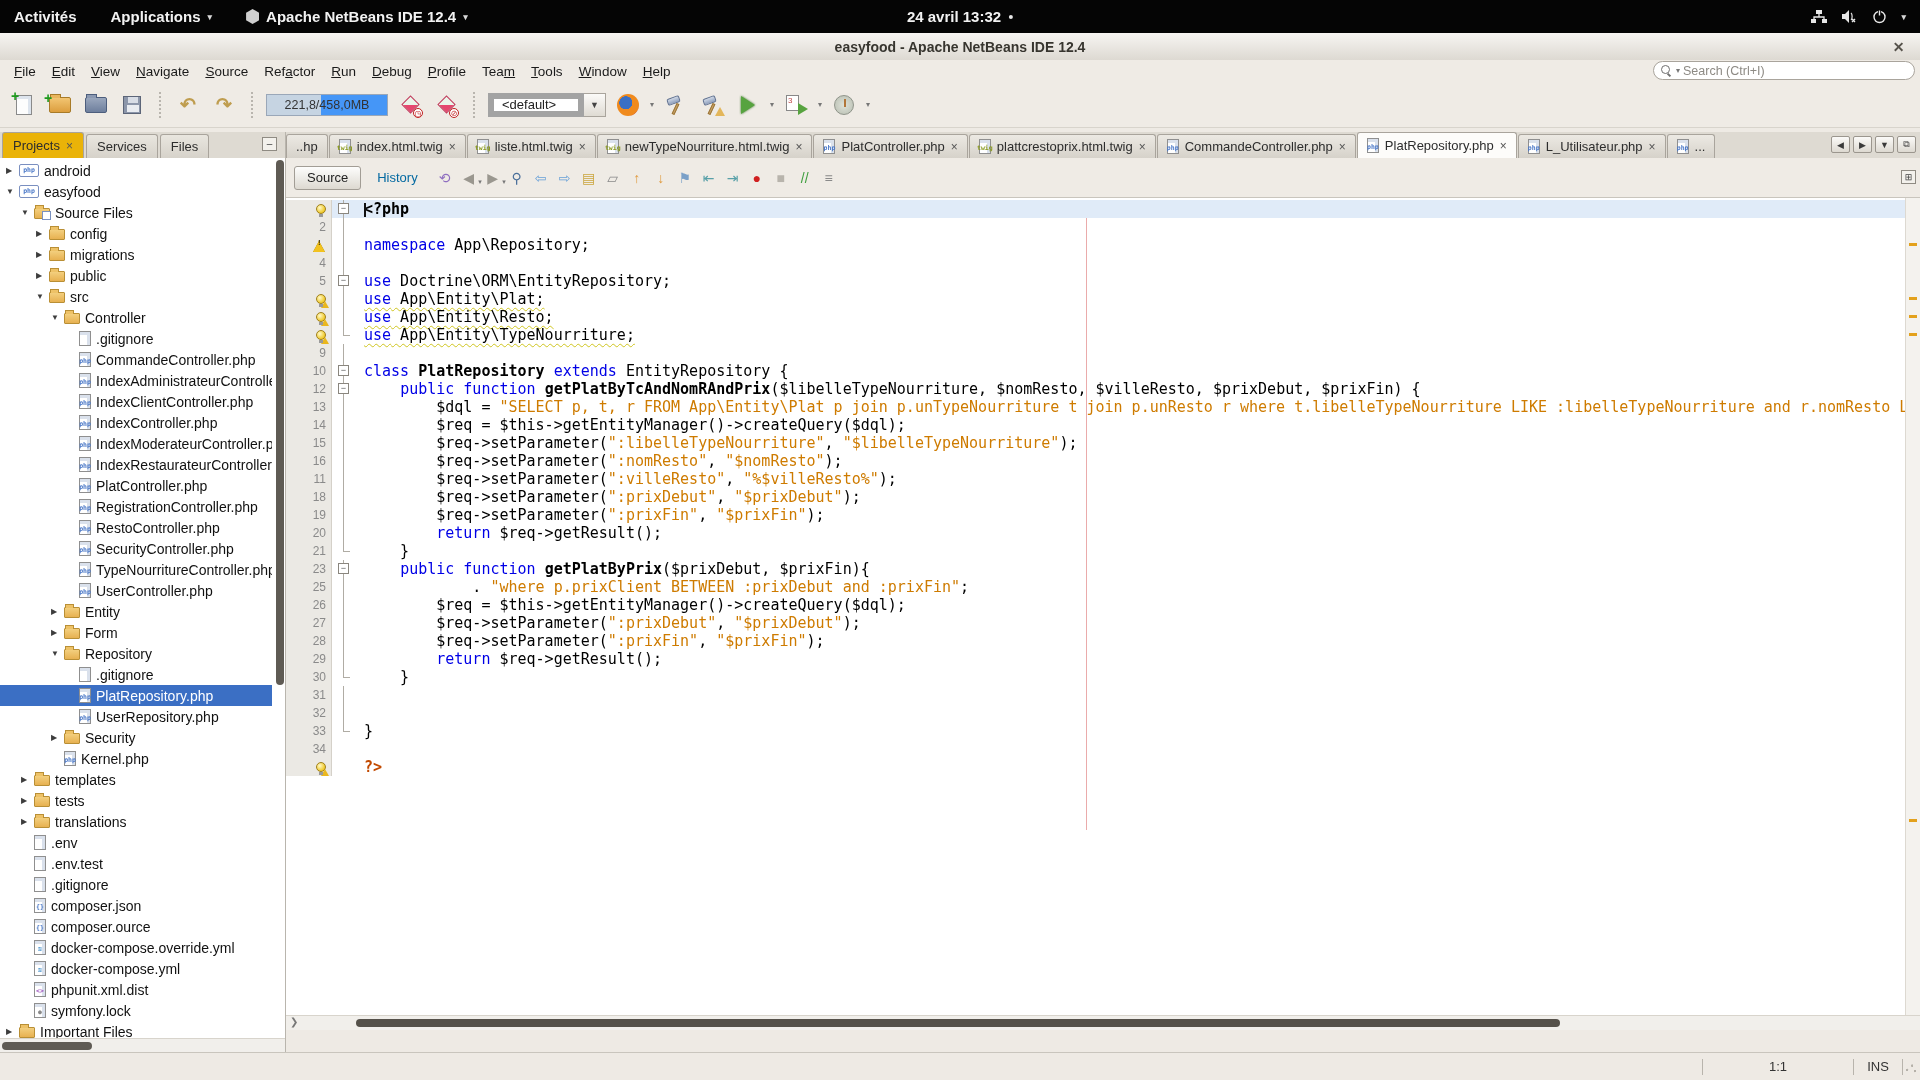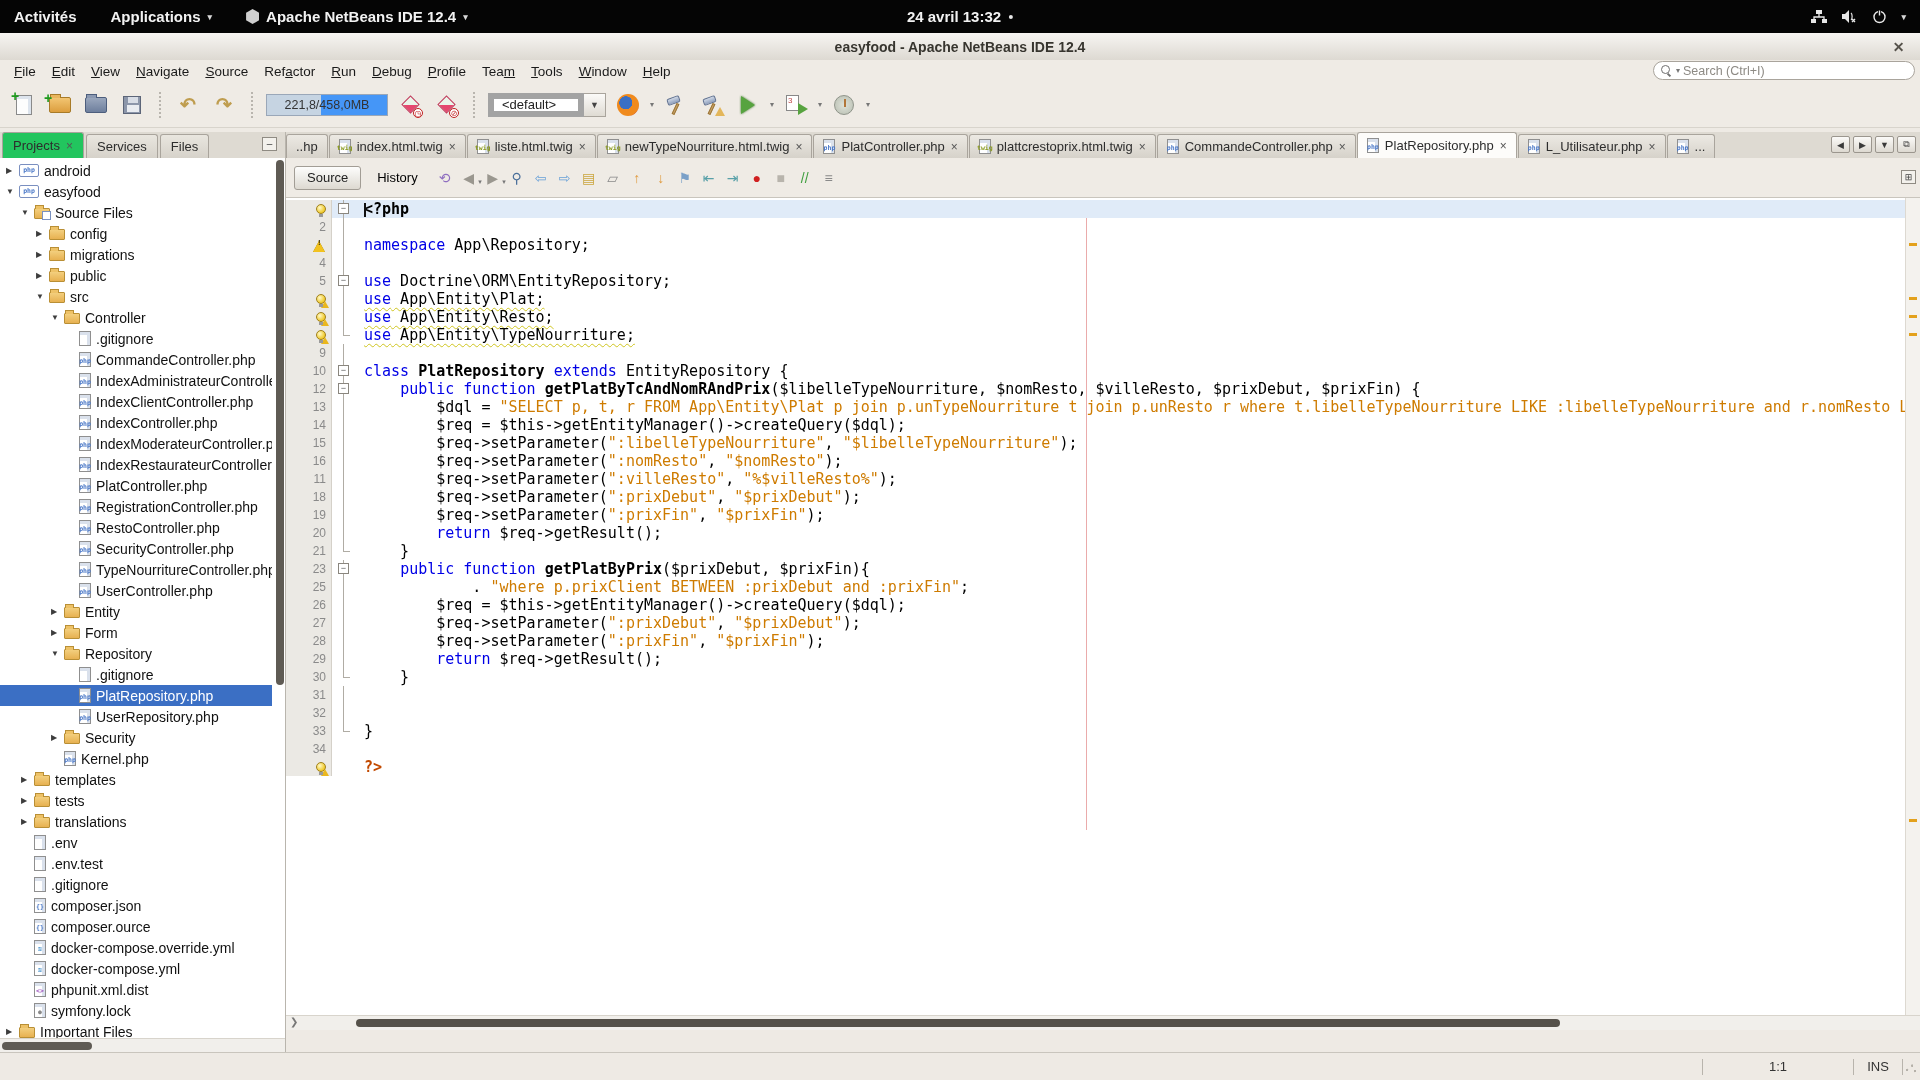--- a/index.html
+++ b/index.html
@@ -75,21 +75,21 @@
   .dbg .tri { position:absolute; right:0; bottom:2px; width:0; height:0; border-top:6px solid transparent; border-bottom:6px solid transparent; border-left:10px solid #57a33f; }
   .clockp { width:20px; height:20px; border-radius:50%; background:radial-gradient(#dfe3da,#b7bdb0); border:1px solid #8f948a; position:relative; }
   .clockp::before { content:""; position:absolute; left:9px; top:3px; width:2px; height:8px; background:#b2763a; }
 
   
   .main { position:absolute; top:128px; left:0; width:1920px; height:924px; display:flex; padding-top:4px; background:#eeeae4; }
   .left-panel { width:286px; display:flex; flex-direction:column; border-right:1px solid #b9b5ad; }
   .panel-tabs { height:26px; display:flex; align-items:flex-end; background:#dedad2; padding-left:2px; position:relative; }
   .ptab { height:24px; display:flex; align-items:center; gap:6px; padding:0 10px; font-size:13px; color:#2d2d2d;
     background:linear-gradient(#e9e6df,#d6d2ca); border:1px solid #a9a49c; border-bottom:none; border-radius:3px 3px 0 0; margin-right:2px; }
-  .ptab.act { background:#22c55e; height:26px; font-weight:400; }
+  .ptab.act { background:#eab308; height:26px; font-weight:400; }
   .tclose { font-size:12px; color:#555; }
   .pmin { position:absolute; right:8px; top:5px; width:15px; height:14px; border:1px solid #8f8b83; background:#f3f1ec;
     font-size:10px; line-height:12px; text-align:center; color:#444; }
   .tree-wrap { flex:1; background:#fff; position:relative; overflow:hidden; }
   .tree { position:absolute; top:2px; left:0; right:13px; }
   .trow { height:21px; display:flex; align-items:center; white-space:nowrap; overflow:hidden; }
   .trow.sel { background:#3b6fc4; }
   .trow.sel .tlabel { color:#fff; }
   .arr { width:13px; font-size:8px; color:#3d3d3d; flex:0 0 13px; }
   .tlabel { font-size:14px; color:#111; margin-left:5px; }
@@ -112,21 +112,21 @@
   .tab-row { height:26px; background:#dedad2; display:flex; align-items:flex-end; position:relative; overflow:hidden; }
   .etab { height:24px; display:flex; align-items:center; gap:6px; padding:0 9px; font-size:13px; color:#2d2d2d;
     background:linear-gradient(#ece9e3,#d6d2ca); border:1px solid #a9a49c; border-bottom:none; border-radius:3px 3px 0 0; margin-right:1px; white-space:nowrap; }
   .etab.act { background:#fdfcfa; height:26px; }
   .tab-ctrls { position:absolute; right:4px; top:4px; display:flex; gap:3px; }
   .tcbtn { width:19px; height:17px; border:1px solid #9b968e; background:linear-gradient(#fbfaf8,#ddd9d1); border-radius:2px;
     font-size:9px; color:#3a3a3a; display:flex; align-items:center; justify-content:center; }
   .ed-toolbar { height:40px; background:#efebe5; border-bottom:1px solid #c9c5bd; display:flex; align-items:center; gap:4px; padding-left:8px; position:relative;}
   .srcbtn { height:24px; padding:0 12px; border:1px solid #a29d95; border-radius:3px; background:linear-gradient(#fdfdfc,#ddd9d1);
     font-size:13px; color:#222; display:flex; align-items:center; }
-  .histbtn { height:24px; padding:0 12px; font-size:13px; color:#000000; display:flex; align-items:center; }
+  .histbtn { height:24px; padding:0 12px; font-size:13px; color:#0369a1; display:flex; align-items:center; }
   .eti { width:22px; height:22px; display:flex; align-items:center; justify-content:center; font-size:14px; position:relative;}
   .eti .dd { position:absolute; right:-2px; bottom:3px; font-size:7px; color:#777; }
   .corner-btn { position:absolute; right:4px; top:12px; width:15px; height:14px; border:1px solid #8f8b83; background:#f3f1ec; font-size:9px; line-height:12px; text-align:center; color:#444;}
 
   .code-area { flex:1; background:#fff; position:relative; overflow:hidden;
     font-family:"DejaVu Sans Mono",monospace; font-size:15px; }
   .code-lines { position:absolute; top:2px; left:0; right:15px; }
   .cl { height:18px; position:relative; white-space:pre; line-height:18px; }
   .cl.hl { background:#e0ebf8; }
   .gl { position:absolute; left:0; top:0; width:46px; height:18px; background:#ebe9e4; border-right:1px solid #d5d1c9;

